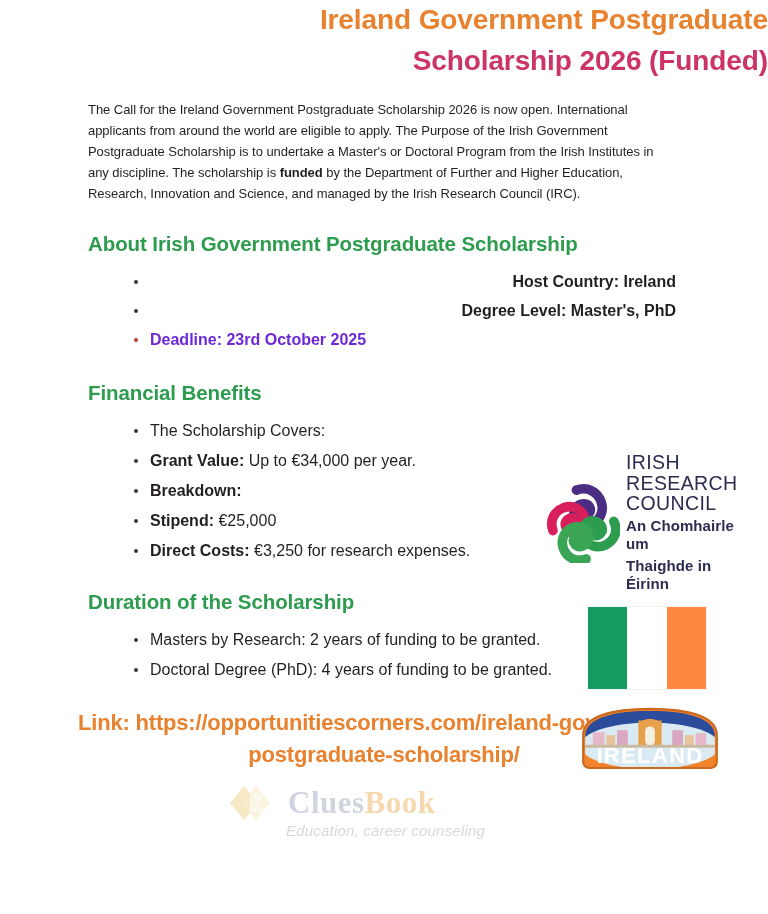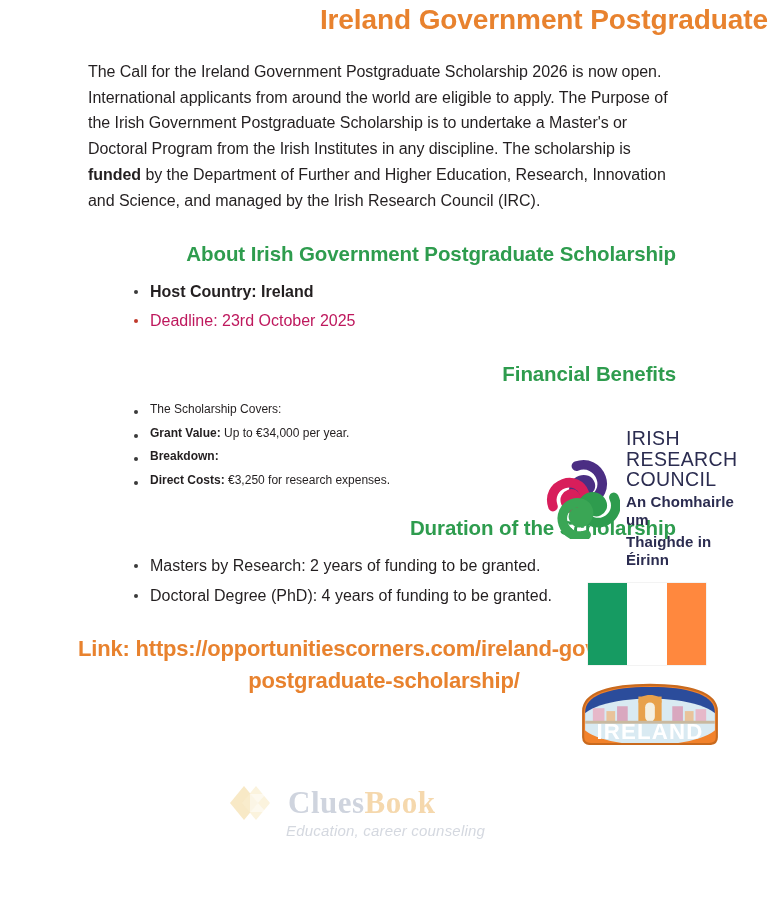--- a/index.html
+++ b/index.html
@@ -39,36 +39,35 @@
   .title-line-1 { color: #E8822E; }
   .title-line-2 { color: #CC3366; }
 
   
   .content {
     position: relative;
     padding: 0 92px 0 88px;
     z-index: 3;
   }
   .intro {
-    font-size: 16px;
+    font-size: 13px;
     line-height: 1.62;
     color: #231f20;
     margin-top: 18px;
     text-align: left;
     letter-spacing: -0.05px;
   }
   .intro b { font-weight: bold; }
 
   .section-heading {
     color: #2E9C4E;
     font-weight: bold;
     font-size: 20.5px;
     margin: 26px 0 0 0;
     letter-spacing: -0.1px;
-    text-align: right;
   }
   .heading-about { margin-top: 28px; }
   .heading-financial { margin-top: 28px; }
   .heading-duration { margin-top: 26px; }
 
   ul.bullets {
     list-style: none;
     margin: 14px 0 0 0;
     padding: 0 0 0 46px;
   }
@@ -84,47 +83,47 @@
     content: "";
     position: absolute;
     left: 0;
     top: 10px;
     width: 4px;
     height: 4px;
     border-radius: 50%;
     background: #3a3a3a;
   }
   ul.bullets li .lbl { font-weight: bold; }
-  ul.bullets li.bold-all { font-weight: bold; }
-  ul.bullets li.deadline { color: #be185d; font-weight: normal; }
+  ul.bullets li.bold-all { font-weight: bold; text-align: right; }
+  ul.bullets li.deadline { color: #6d28d9; font-weight: bold; }
   ul.bullets li.deadline::before { background: #C0392B; }
 
   ul.about-list li { margin-bottom: 4px; }
-  ul.finance-list li { margin-bottom: 5px; font-size: 12px; }
+  ul.finance-list li { margin-bottom: 5px; font-size: 16px; }
   ul.duration-list li { margin-bottom: 5px; }
 
   
   .link-block {
     text-align: center;
     color: #E8822E;
     font-weight: bold;
     font-size: 22px;
     line-height: 1.45;
     margin-top: 24px;
     padding: 0 56px;
     letter-spacing: -0.2px;
     position: relative;
     z-index: 4;
   }
 
   
   .logo-stack {
     position: absolute;
     right: 28px;
-    top: 428px;
+    top: 452px;
     width: 200px;
     z-index: 5;
   }
 
   
   .irc-logo {
     display: flex;
     align-items: center;
     gap: 6px;
     margin-left: 6px;
@@ -199,37 +198,40 @@
     letter-spacing: 0.2px;
   }
 </style>
 </head>
 <body>
 
 <div class="page">
 
   <div class="title-block">
     <span class="title-line title-line-1">Ireland Government Postgraduate</span>
+    <span class="title-line title-line-2">Scholarship 2026 (Funded)</span>
   </div>
 
   <div class="content">
 
     <p class="intro"><span>The Call for the Ireland Government Postgraduate Scholarship 2026 is now open. International applicants from around the world are eligible to apply. The Purpose of the Irish Government Postgraduate Scholarship is to undertake a Master's or Doctoral Program from the Irish Institutes in any discipline. The scholarship is </span><b>funded</b><span> by the Department of Further and Higher Education, Research, Innovation and Science, and managed by the Irish Research Council (IRC).</span></p>
 
     <h2 class="section-heading heading-about">About Irish Government Postgraduate Scholarship</h2>
     <ul class="bullets about-list">
       <li class="bold-all"><span class="lbl">Host Country:</span><span> Ireland</span></li>
+      <li class="bold-all"><span class="lbl">Degree Level:</span><span> Master's, PhD</span></li>
       <li class="deadline"><span>Deadline: 23rd October 2025</span></li>
     </ul>
 
     <h2 class="section-heading heading-financial">Financial Benefits</h2>
     <ul class="bullets finance-list">
       <li><span class="lbl"></span><span>The Scholarship Covers:</span></li>
       <li><span class="lbl">Grant Value:</span><span> Up to €34,000 per year.</span></li>
       <li><span class="lbl">Breakdown:</span><span></span></li>
+      <li><span class="lbl">Stipend:</span><span> €25,000</span></li>
       <li><span class="lbl">Direct Costs:</span><span> €3,250 for research expenses.</span></li>
     </ul>
 
     <h2 class="section-heading heading-duration">Duration of the Scholarship</h2>
     <ul class="bullets duration-list">
       <li><span>Masters by Research: 2 years of funding to be granted.</span></li>
       <li><span>Doctoral Degree (PhD): 4 years of funding to be granted.</span></li>
     </ul>
   </div>
 

